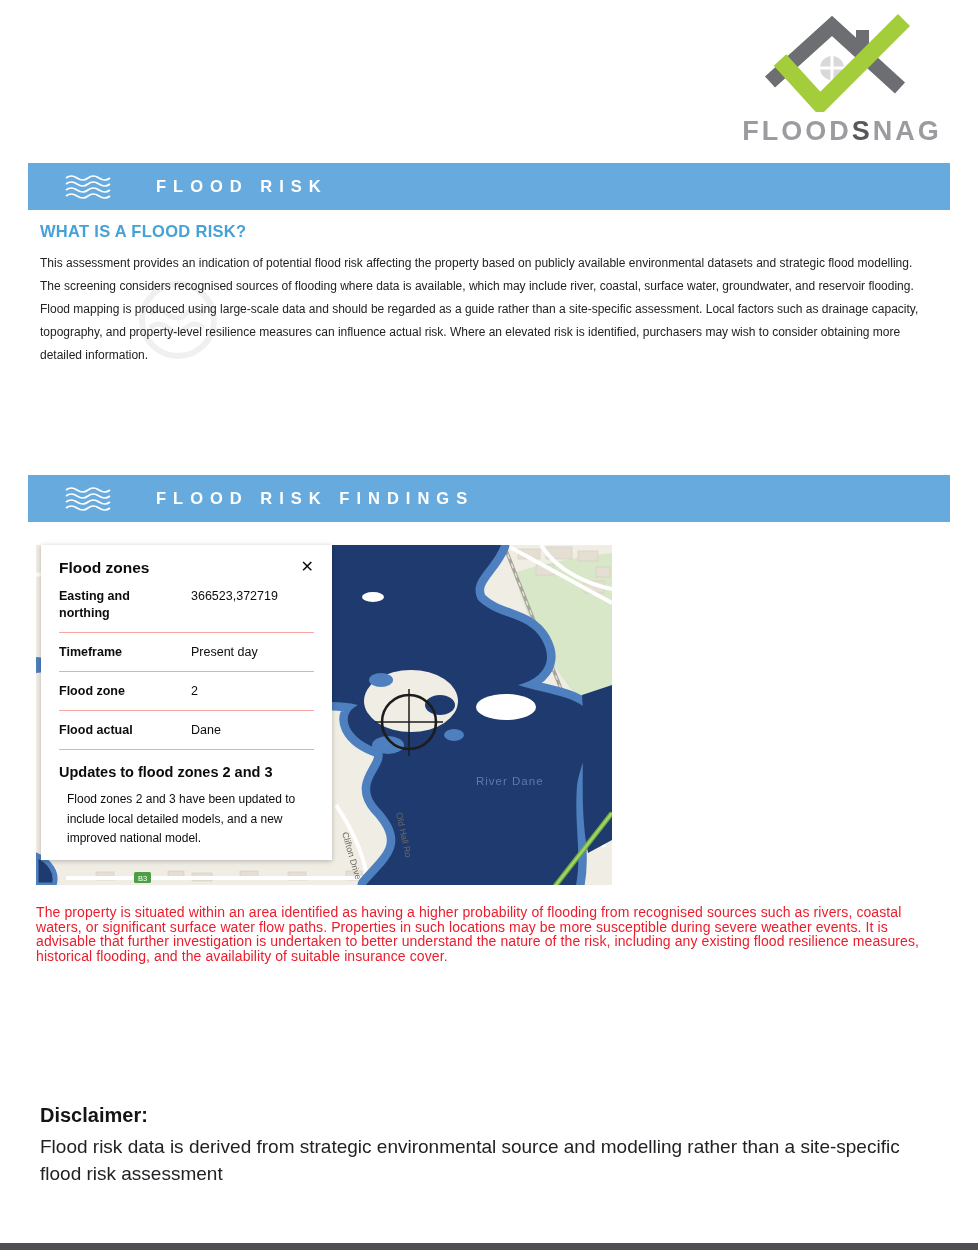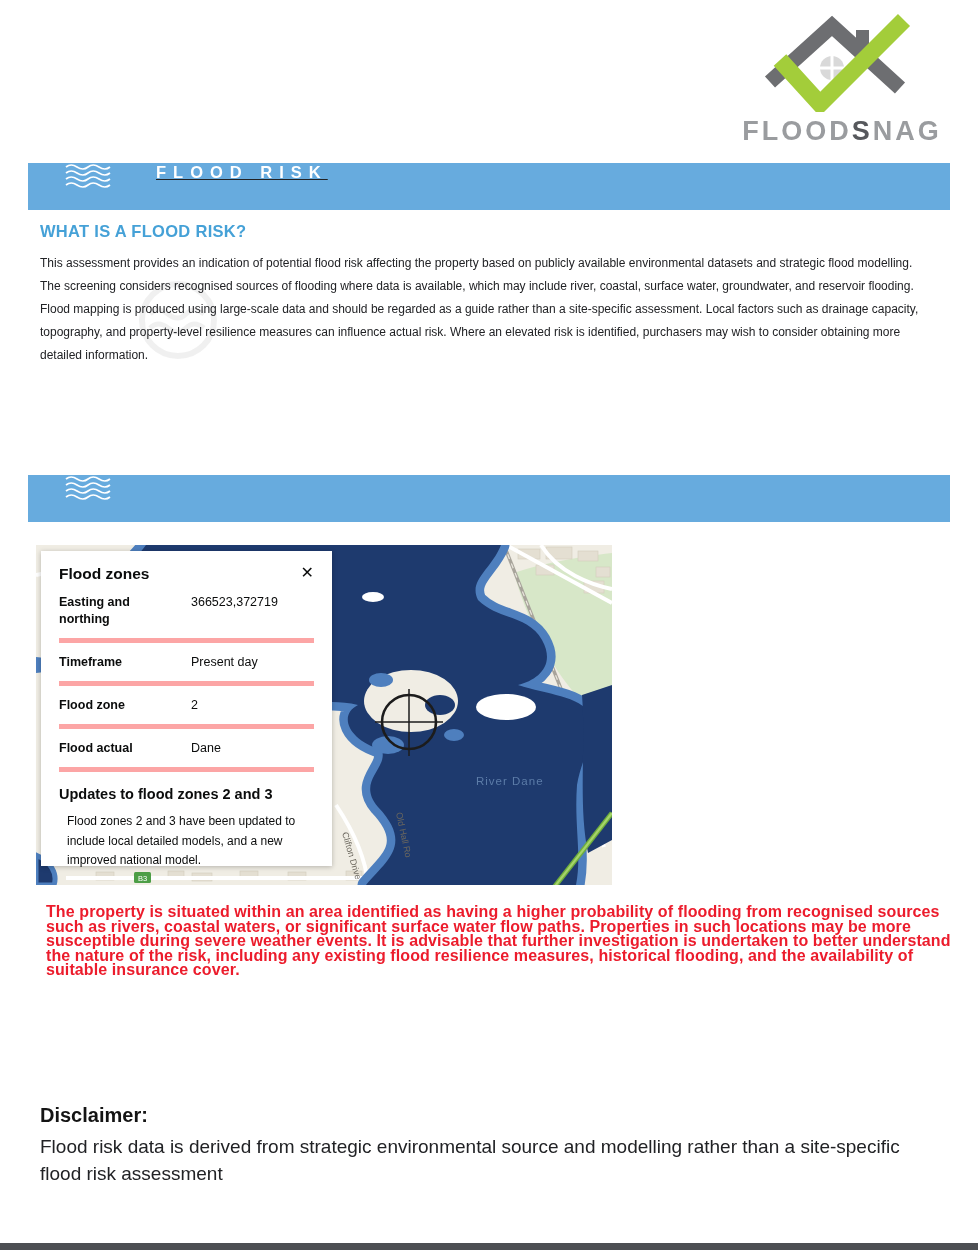--- a/index.html
+++ b/index.html
@@ -5,50 +5,50 @@
   html,body{margin:0;padding:0;background:#ffffff;}
   .page{
     position:relative;width:978px;height:1250px;background:#ffffff;overflow:hidden;
     font-family:"Liberation Sans","DejaVu Sans",sans-serif;color:#212225;
   }
   
   .logo{position:absolute;top:8px;right:30px;width:212px;height:138px;text-align:center;}
   .logo-word{margin-top:2px;font-size:27px;font-weight:700;letter-spacing:3px;color:#9a9c9f;line-height:1;}
   .logo-word .mid{color:#56585c;}
   
-  .banner{position:absolute;left:28px;width:922px;height:47px;background:#67abde;display:flex;align-items:flex-start;text-decoration:underline;}
+  .banner{position:absolute;left:28px;width:922px;height:47px;background:#67abde;display:flex;align-items:center;}
   .banner .waves{margin-left:36px;flex:0 0 auto;}
   .banner .banner-label{margin-left:36px;color:#ffffff;font-weight:700;font-size:16.5px;letter-spacing:7px;}
   #banner-flood-risk{top:163px;}
   #banner-findings{top:475px;}
   
   .section-heading{position:absolute;left:40px;top:222px;color:#45a1d7;font-weight:700;font-size:16.5px;letter-spacing:.3px;}
   .intro{position:absolute;left:40px;top:252px;width:886px;font-size:12px;line-height:23px;color:#212225;}
   .intro p{margin:0;}
   .watermark{position:absolute;left:138px;top:280px;opacity:.14;}
   
   .map-wrap{position:absolute;left:36px;top:545px;width:576px;height:340px;background:#f0ede4;}
   .map-wrap svg{display:block;}
   .flood-panel{
-    position:absolute;left:5px;top:6px;width:291px;height:315px;background:#ffffff;
+    position:absolute;left:5px;top:0;width:291px;height:315px;background:#ffffff;
     box-sizing:border-box;padding:14px 18px 12px 18px;box-shadow:0 1px 5px rgba(0,0,0,.25);
     color:#0b0c0c;
   }
   .panel-title-row{display:flex;justify-content:space-between;align-items:flex-start;}
   .panel-title{font-weight:700;font-size:15.5px;}
   .panel-close{font-size:16px;font-weight:400;line-height:16px;cursor:pointer;color:#0b0c0c;background:none;border:none;padding:0;font-family:inherit;}
-  .panel-row{display:flex;padding:11px 0 10px 0;border-bottom:5px solid #fca5a5;font-size:12.5px;}
+  .panel-row{display:flex;padding:11px 0 10px 0;border-bottom:1px solid #fca5a5;font-size:12.5px;}
   .panel-row:first-of-type{margin-top:8px;}
   .panel-row .lbl{width:120px;font-weight:700;line-height:17px;}
   .panel-row .val{flex:1;padding-left:12px;line-height:17px;}
   .panel-sub-heading{margin-top:14px;font-weight:700;font-size:14.5px;}
   .panel-sub-text{margin-top:10px;font-size:12px;line-height:19.5px;margin-left:8px;}
   
-  .finding{position:absolute;left:46px;top:905px;width:908px;color:#ec1c2c;font-weight:700;
-    font-size:16px;line-height:14.6px;letter-spacing:.1px;}
+  .finding{position:absolute;left:36px;top:905px;width:908px;color:#ec1c2c;font-weight:400;
+    font-size:14px;line-height:14.6px;letter-spacing:.1px;}
   
   .disclaimer{position:absolute;left:40px;top:1104px;width:884px;}
   .disclaimer h3{margin:0 0 6px 0;font-size:20px;font-weight:800;color:#141414;}
   .disclaimer p{margin:0;font-size:19px;line-height:27px;color:#212225;}
   
   .footer-bar{position:absolute;left:0;bottom:0;width:978px;height:7px;background:#4d4f53;}
 </style>
 </head>
 <body>
 
@@ -94,20 +94,21 @@
 
   <div class="banner" id="banner-findings">
     <svg class="waves" width="56" height="26" viewBox="0 0 56 26">
       <g stroke="#ffffff" stroke-width="1.7" fill="none">
         <path d="M2,4  q5,-4 11,0 t11,0 t11,0 t11,0"></path>
         <path d="M2,10 q5,-4 11,0 t11,0 t11,0 t11,0"></path>
         <path d="M2,16 q5,-4 11,0 t11,0 t11,0 t11,0"></path>
         <path d="M2,22 q5,-4 11,0 t11,0 t11,0 t11,0"></path>
       </g>
     </svg>
+    <span class="banner-label">FLOOD RISK FINDINGS</span>
   </div>
 
   <div class="map-wrap">
     <svg width="576" height="340" viewBox="0 0 576 340">
 
       <rect x="0" y="0" width="576" height="340" fill="#f0ede4"></rect>
 
       <path d="M478,28 C500,20 540,12 576,8 L576,142 L542,152 C514,122 490,72 478,28 Z" fill="#d7e7c8"></path>
       <path d="M556,210 L576,200 L576,260 L560,268 Z" fill="#d7e7c8"></path>
 

